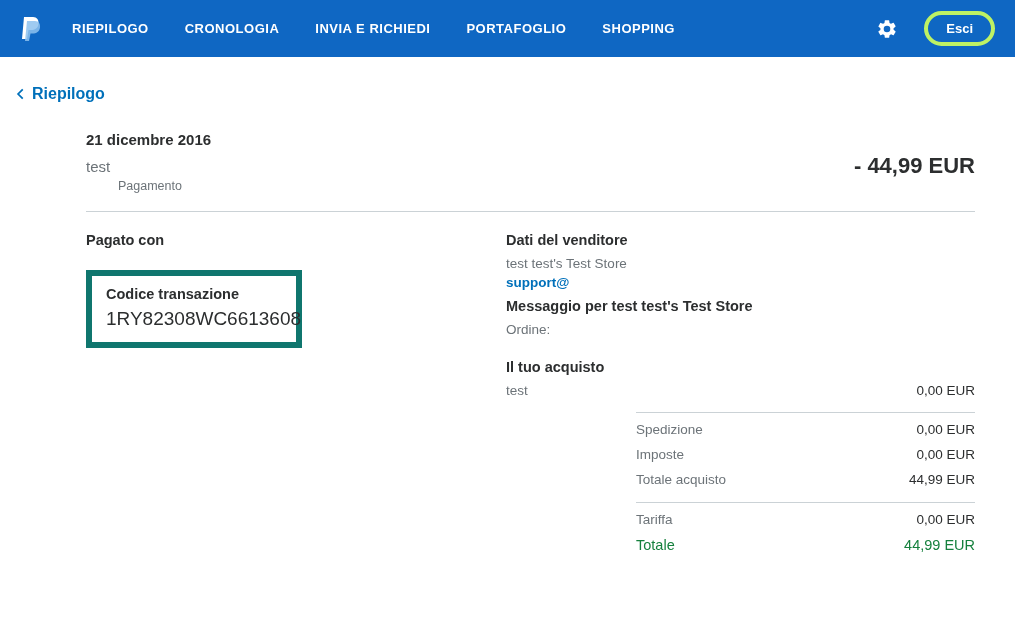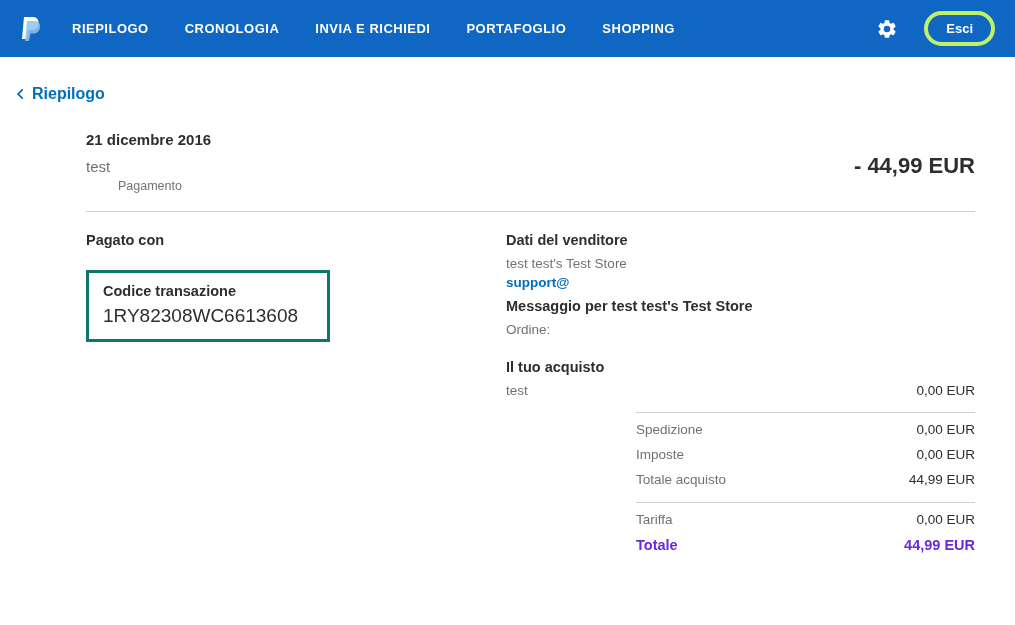--- a/index.html
+++ b/index.html
@@ -117,23 +117,23 @@
   .section-title {
     font-weight: 700;
     font-size: 14.5px;
     margin-bottom: 8px;
     color: #2c2e2f;
   }
   .paid-with {
     margin-bottom: 22px;
   }
   .tx-code-box {
-    border: 3px solid #0f766e;
+    border: 6px solid #0f766e;
     padding: 10px 14px 12px 14px;
-    width: 244px;
+    width: 216px;
   }
   .tx-code-box .section-title { margin-bottom: 6px; }
   .tx-code-box .code {
     font-size: 19px;
     color: #2c2e2f;
   }
   .seller-block { margin-bottom: 8px; }
   .seller-name { color: #6c7378; font-size: 13.5px; margin-bottom: 4px; }
   .seller-email {
     color: #0070ba;
@@ -163,22 +163,22 @@
     padding: 5px 0;
   }
   .summary-row .label { color: #6c7378; }
   .summary-row .value { color: #2c2e2f; }
   .summary-divider {
     border-top: 1px solid #cbd2d6;
     margin: 10px 0 4px 0;
   }
   .summary-row.total .label,
   .summary-row.total .value {
-    font-weight: 700;
-    color: #6d28d9;
+    font-weight: 400;
+    color: #15803d;
     font-size: 14.5px;
   }
 </style>
 </head>
 <body>
 
 <div class="topbar">
   <div class="logo">
     <svg viewBox="0 0 24 28">
       <path d="M6 2 H15 C19 2 21 5 20.5 9 C20 13 17 15 13 15 H10.5 L9 24 H4 L6 2 Z" fill="#ffffff"></path>

